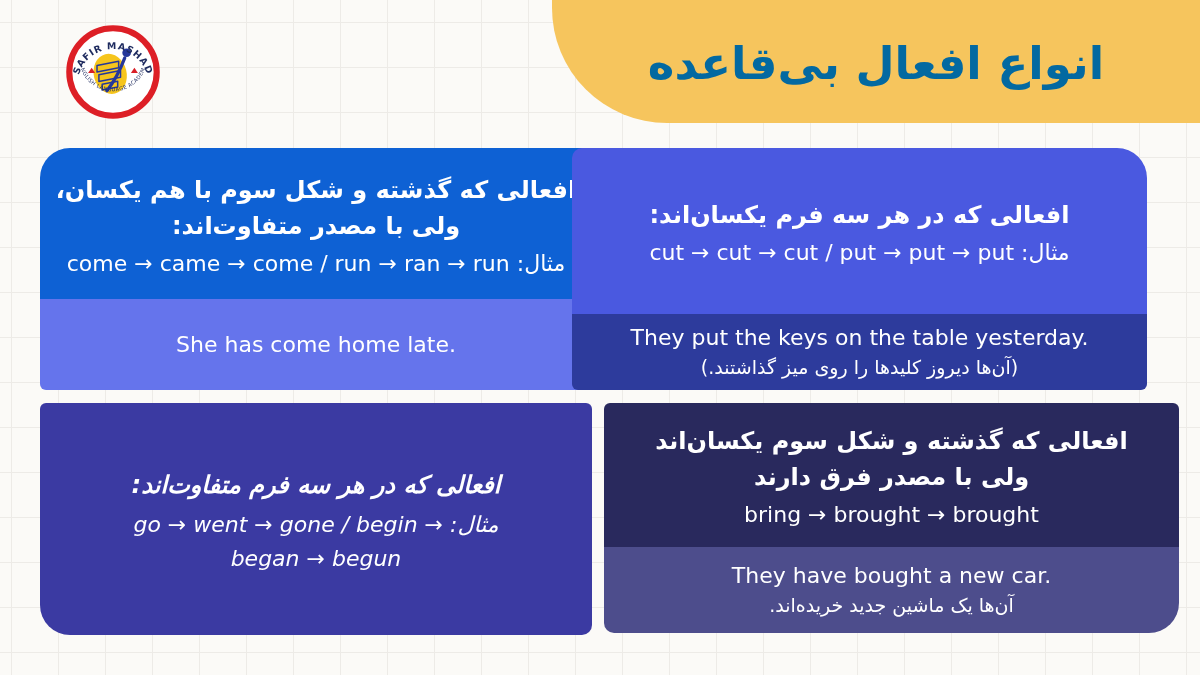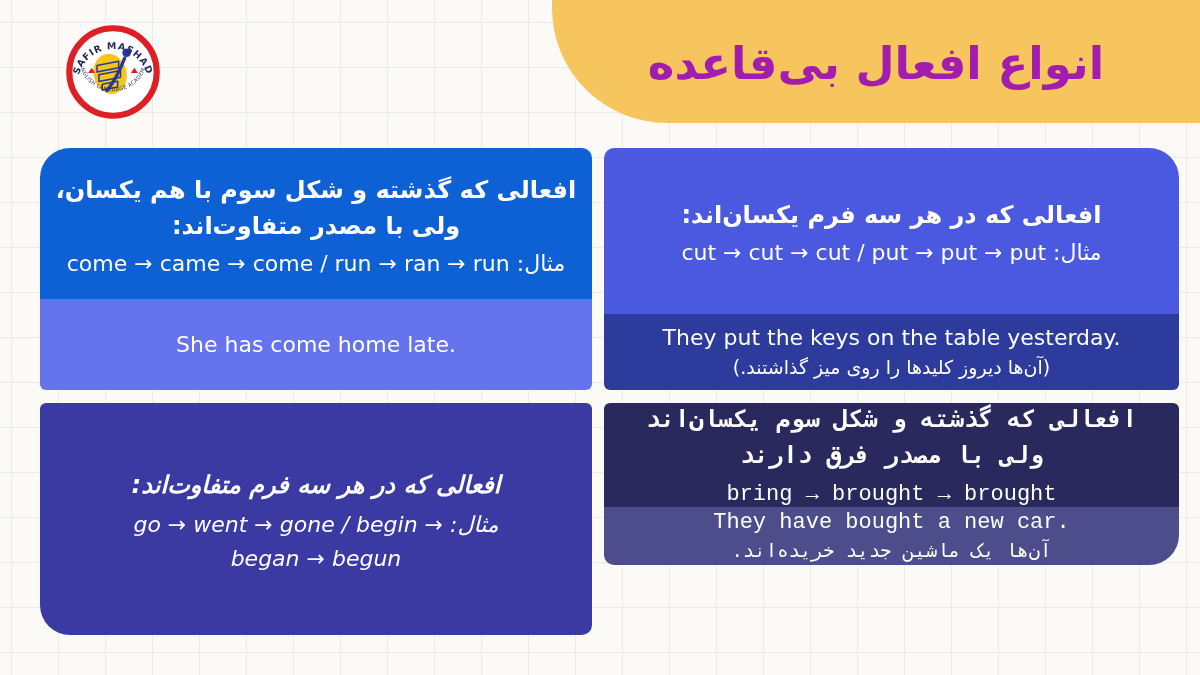--- a/index.html
+++ b/index.html
@@ -16,21 +16,21 @@
 
   
   .banner {
     position:absolute; top:0; left:552px; right:0; height:123px;
     background:#f6c55d;
     border-bottom-left-radius:115px;
     display:flex; align-items:center; justify-content:center;
   }
   .banner h1 {
     margin:0; padding-top:4px;
-    font-size:45px; font-weight:bold; color:#a21caf; letter-spacing:0;
+    font-size:45px; font-weight:bold; color:#0369a1; letter-spacing:0;
   }
 
   
   .logo { position:absolute; left:66px; top:25px; width:94px; height:94px; }
   .logo svg { display:block; width:100%; height:100%; }
 
   
   .card {
     position:absolute; display:flex; flex-direction:column;
     overflow:hidden; color:#ffffff;
@@ -50,28 +50,28 @@
     display:flex; flex-direction:column; align-items:center; justify-content:center;
     line-height:1.45; padding:0 14px;
   }
   .sen-en { font-size:22px; }
   .sen-fa { font-size:19px; }
 
   .card-tl { left:40px;  top:148px; width:552px; height:242px; border-radius:30px 10px 6px 6px; }
   .card-tl .card-main  { background:#0e61d4; }
   .card-tl .card-strip { height:91px; background:#6574ec; }
 
-  .card-tr { left:604px; top:148px; width:575px; height:242px; border-radius:10px 30px 6px 6px; }
+  .card-tr { left:572px; top:148px; width:575px; height:242px; border-radius:10px 30px 6px 6px; }
   .card-tr .card-main  { background:#4a59e0; }
   .card-tr .card-strip { height:76px; background:#2d3b9c; }
 
   .card-bl { left:40px;  top:403px; width:552px; height:232px; border-radius:6px 6px 10px 30px; }
   .card-bl .card-main  { background:#3b3aa2; gap:9px;font-style:italic; }
 
-  .card-br { left:604px; top:403px; width:575px; height:162px; border-radius:6px 6px 30px 10px;font-family:Liberation Mono, monospace; }
+  .card-br { left:604px; top:403px; width:575px; height:230px; border-radius:6px 6px 30px 10px; }
   .card-br .card-main  { background:#29295d; }
   .card-br .card-strip { height:86px; background:#4d4d8c; }
 </style>
 </head>
 <body>
 
 <div class="stage">
 
   <div class="banner">
     <h1 dir="rtl">انواع افعال بی‌قاعده</h1>

